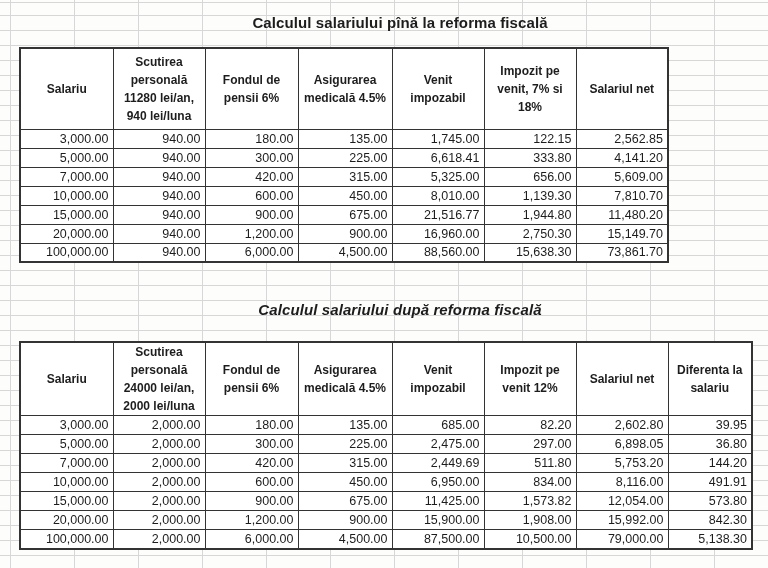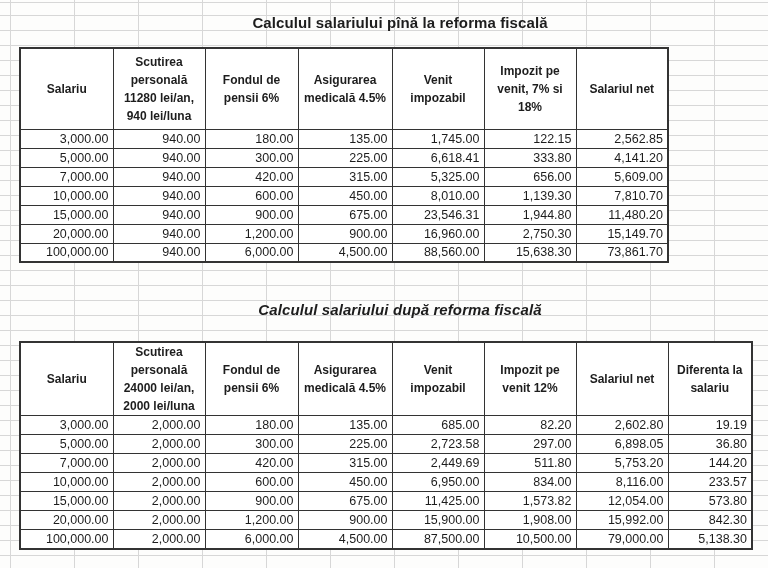--- a/index.html
+++ b/index.html
@@ -106,21 +106,21 @@
         <td>450.00</td>
         <td>8,010.00</td>
         <td>1,139.30</td>
         <td>7,810.70</td>
       </tr>
       <tr>
         <td>15,000.00</td>
         <td>940.00</td>
         <td>900.00</td>
         <td>675.00</td>
-        <td>23,546.31</td>
+        <td>21,516.77</td>
         <td>1,944.80</td>
         <td>11,480.20</td>
       </tr>
       <tr>
         <td>20,000.00</td>
         <td>940.00</td>
         <td>1,200.00</td>
         <td>900.00</td>
         <td>16,960.00</td>
         <td>2,750.30</td>
@@ -165,28 +165,28 @@
     </thead>
   <tbody>
       <tr>
         <td>3,000.00</td>
         <td>2,000.00</td>
         <td>180.00</td>
         <td>135.00</td>
         <td>685.00</td>
         <td>82.20</td>
         <td>2,602.80</td>
-        <td>19.19</td>
+        <td>39.95</td>
       </tr>
       <tr>
         <td>5,000.00</td>
         <td>2,000.00</td>
         <td>300.00</td>
         <td>225.00</td>
-        <td>2,723.58</td>
+        <td>2,475.00</td>
         <td>297.00</td>
         <td>6,898.05</td>
         <td>36.80</td>
       </tr>
       <tr>
         <td>7,000.00</td>
         <td>2,000.00</td>
         <td>420.00</td>
         <td>315.00</td>
         <td>2,449.69</td>
@@ -195,21 +195,21 @@
         <td>144.20</td>
       </tr>
       <tr>
         <td>10,000.00</td>
         <td>2,000.00</td>
         <td>600.00</td>
         <td>450.00</td>
         <td>6,950.00</td>
         <td>834.00</td>
         <td>8,116.00</td>
-        <td>233.57</td>
+        <td>491.91</td>
       </tr>
       <tr>
         <td>15,000.00</td>
         <td>2,000.00</td>
         <td>900.00</td>
         <td>675.00</td>
         <td>11,425.00</td>
         <td>1,573.82</td>
         <td>12,054.00</td>
         <td>573.80</td>

